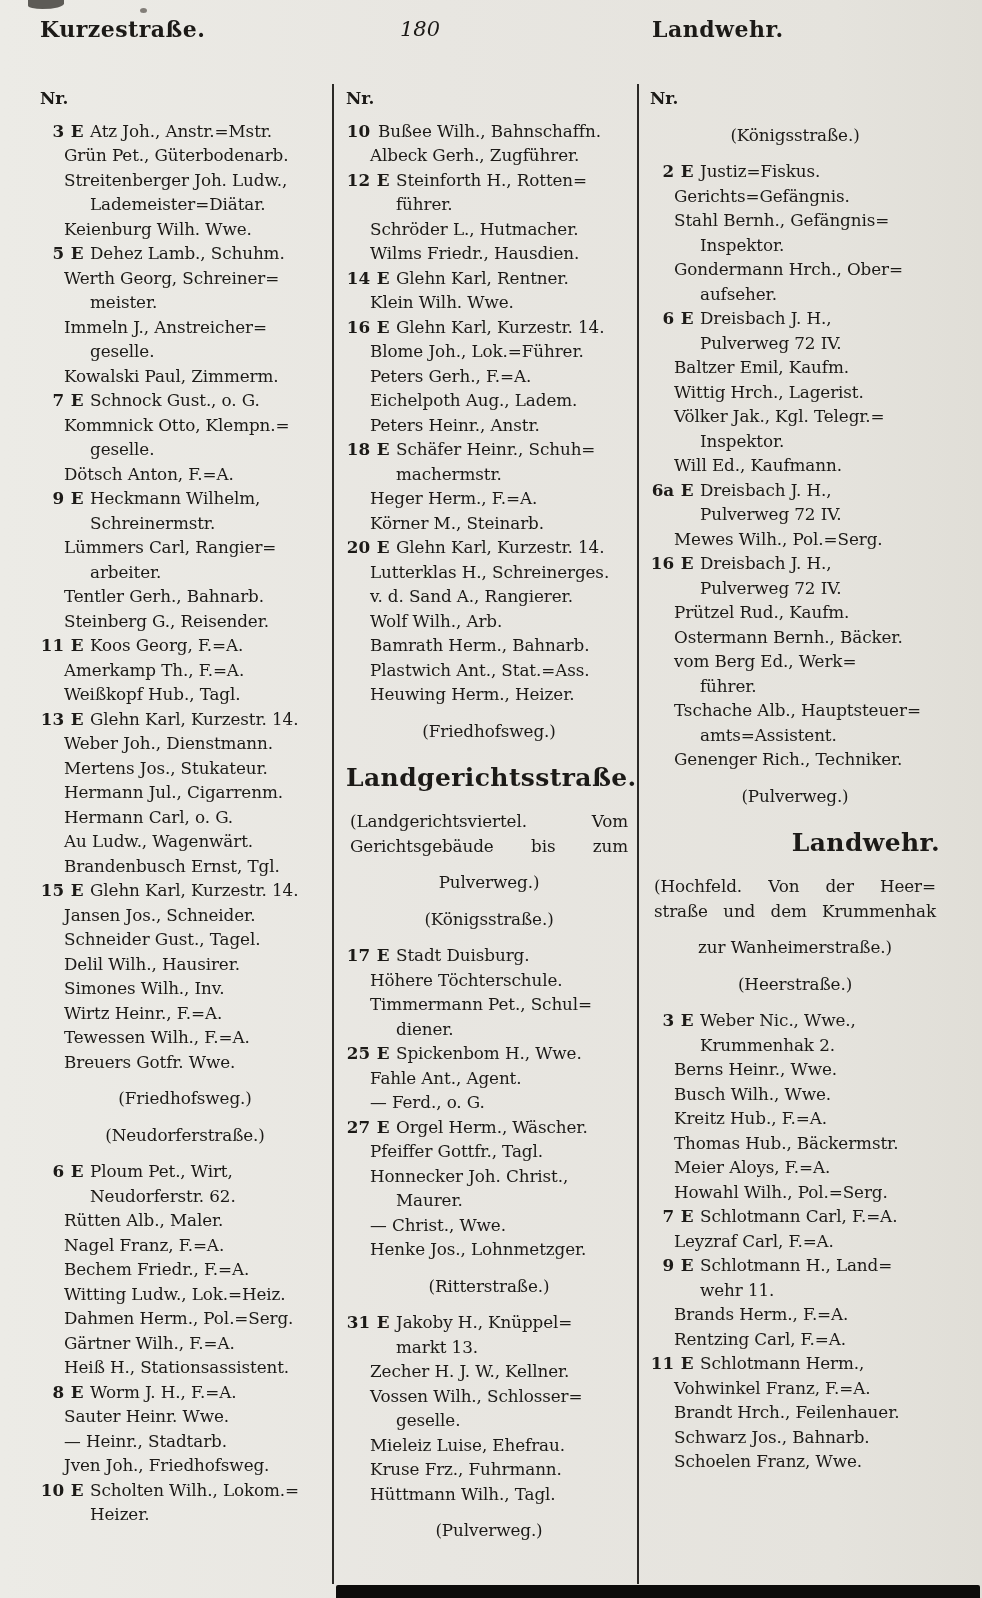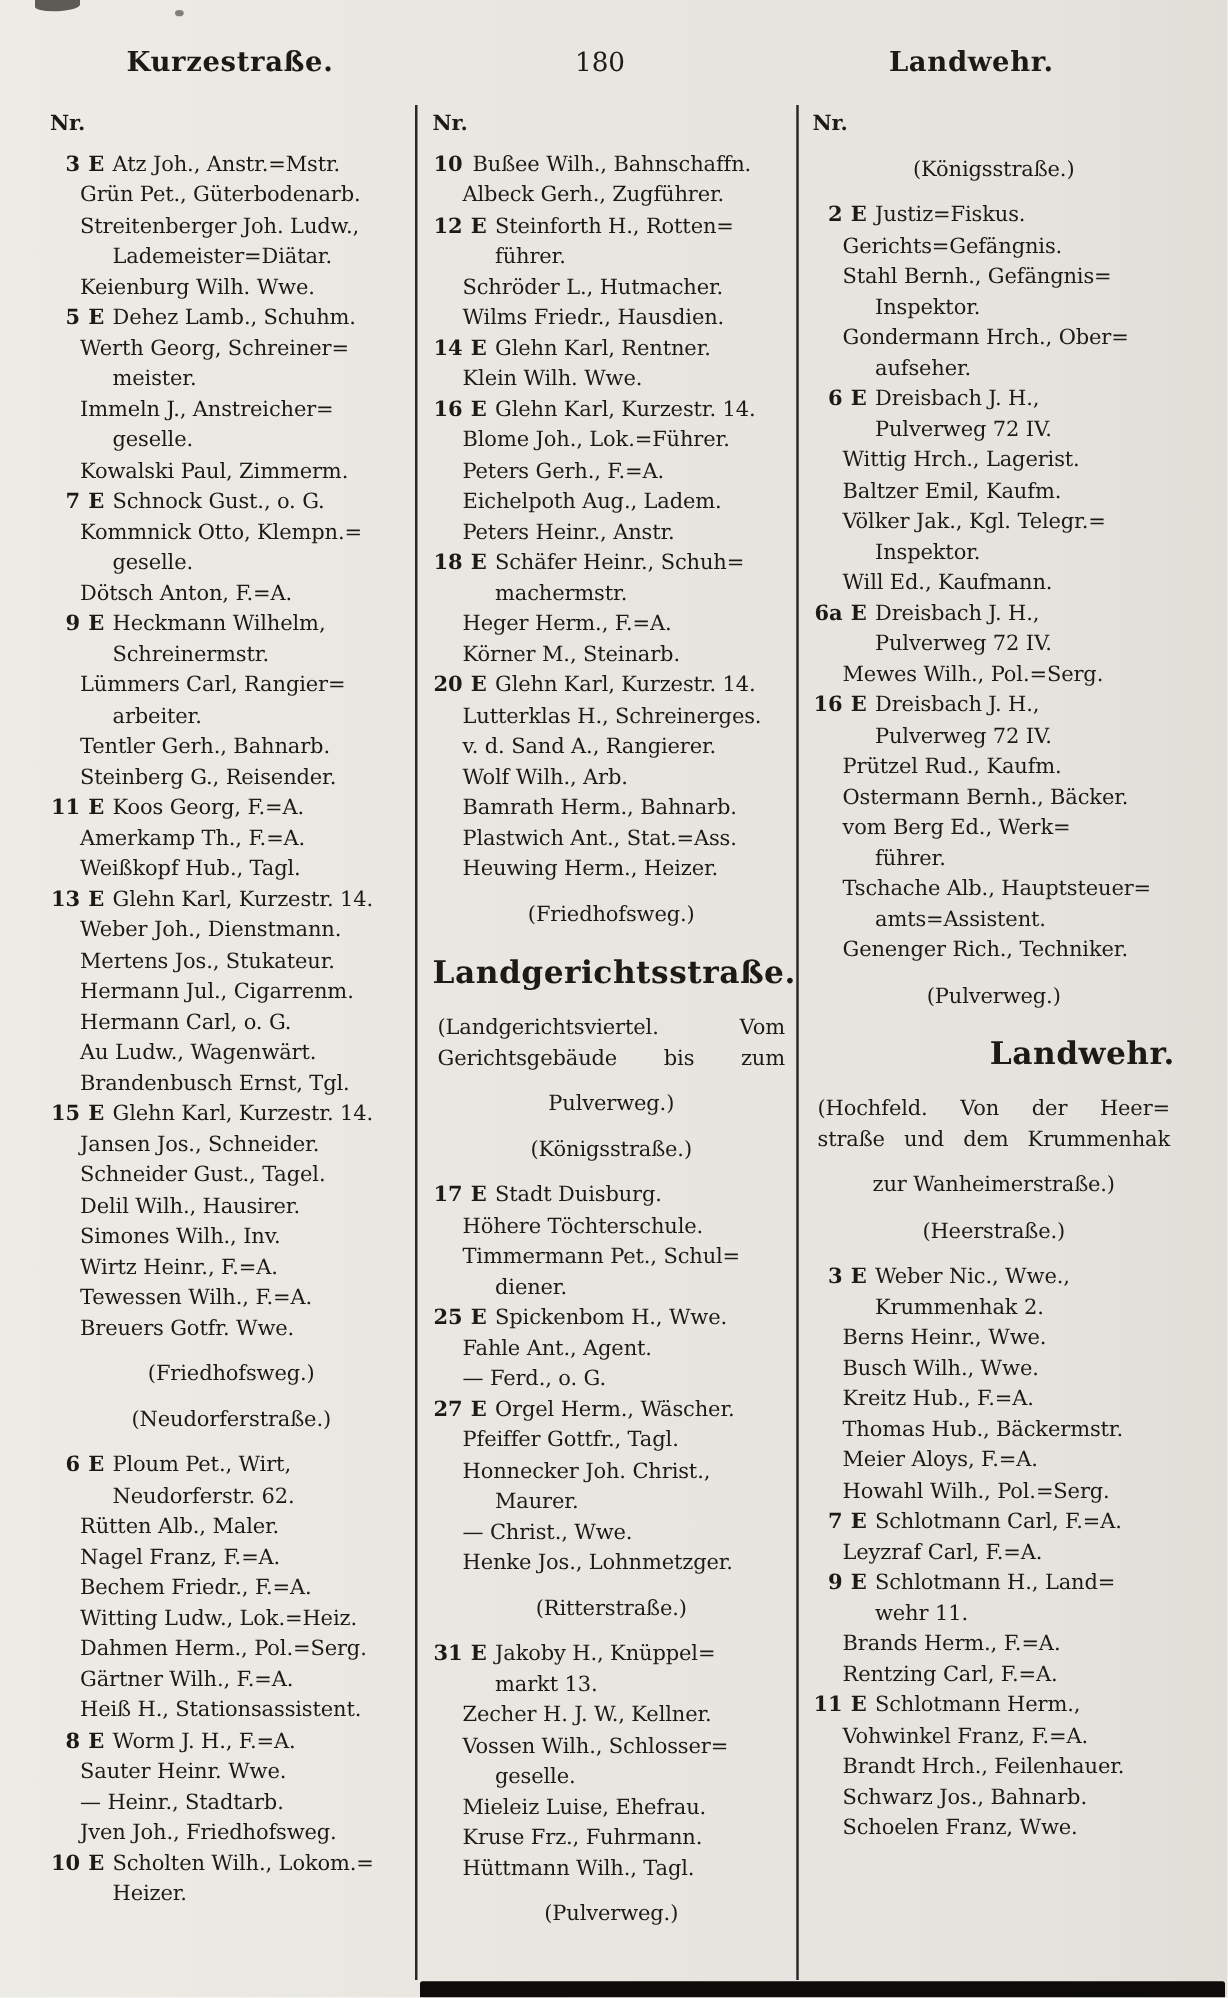--- a/index.html
+++ b/index.html
@@ -7,27 +7,26 @@
     width: 982px; height: 1598px;
     overflow: hidden;
   }
   body {
     position: relative;
     background: linear-gradient(90deg, #ecebe6 0%, #e8e6e1 45%, #e5e3dd 85%, #e0ded7 100%);
     font-family: "DejaVu Serif", "Liberation Serif", serif;
     color: #1c1a17;
   }
   .hdr {
-    position: absolute; top: 37px;
+    position: absolute; top: 16px;
     font-size: 22px; line-height: 26px;
-    text-align: center;
   }
   .hdr.bold { font-weight: 700; letter-spacing: 0.5px; }
   #hdr-left  { left: 40px;  width: 288px; }
-  #hdr-page  { left: 400px; width: 160px; font-size: 21px; }
+  #hdr-page  { left: 400px; width: 160px; font-size: 21px; font-style: italic; }
   #hdr-right { left: 652px; width: 250px; }
 
   .vrule {
     position: absolute; top: 84px; bottom: 14px; width: 2px;
     background: #2b2926;
   }
   #vr1 { left: 332px; }
   #vr2 { left: 637px; }
 
   .col {
@@ -290,22 +289,22 @@
     <div class="l-sub">Stahl Bernh., Gefängnis=</div>
     <div class="l-cont">Inspektor.</div>
     <div class="l-sub">Gondermann Hrch., Ober=</div>
     <div class="l-cont">aufseher.</div>
     <div class="l-entry">
       <span class="num">6</span>
       <span class="own">E</span>
       <span class="txt">Dreisbach J. H.,</span>
     </div>
     <div class="l-cont">Pulverweg 72 IV.</div>
+    <div class="l-sub">Baltzer Emil, Kaufm.</div>
     <div class="l-sub">Wittig Hrch., Lagerist.</div>
-    <div class="l-sub">Baltzer Emil, Kaufm.</div>
     <div class="l-sub">Völker Jak., Kgl. Telegr.=</div>
     <div class="l-cont">Inspektor.</div>
     <div class="l-sub">Will Ed., Kaufmann.</div>
     <div class="l-entry">
       <span class="num">6a</span>
       <span class="own">E</span>
       <span class="txt">Dreisbach J. H.,</span>
     </div>
     <div class="l-cont">Pulverweg 72 IV.</div>
     <div class="l-sub">Mewes Wilh., Pol.=Serg.</div>

